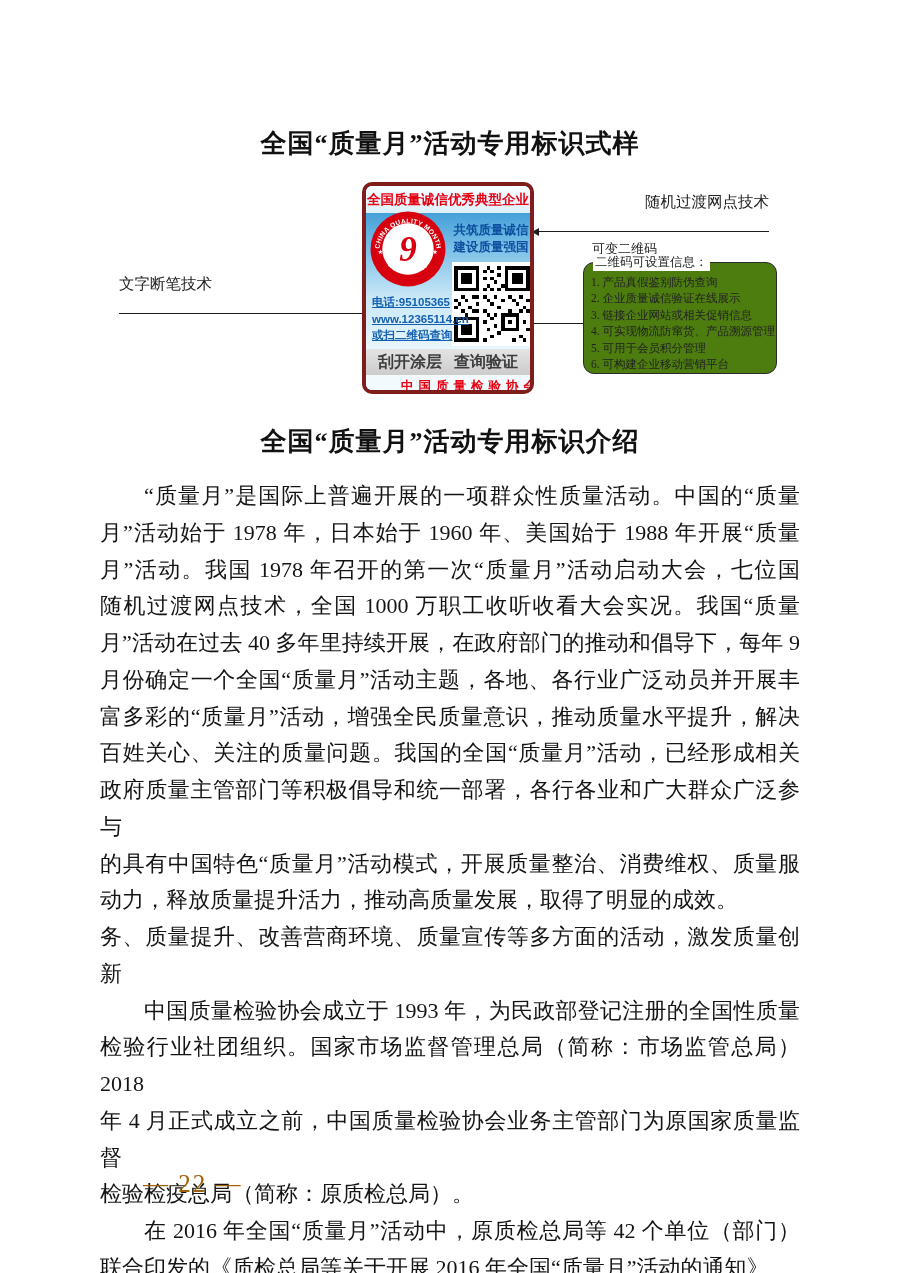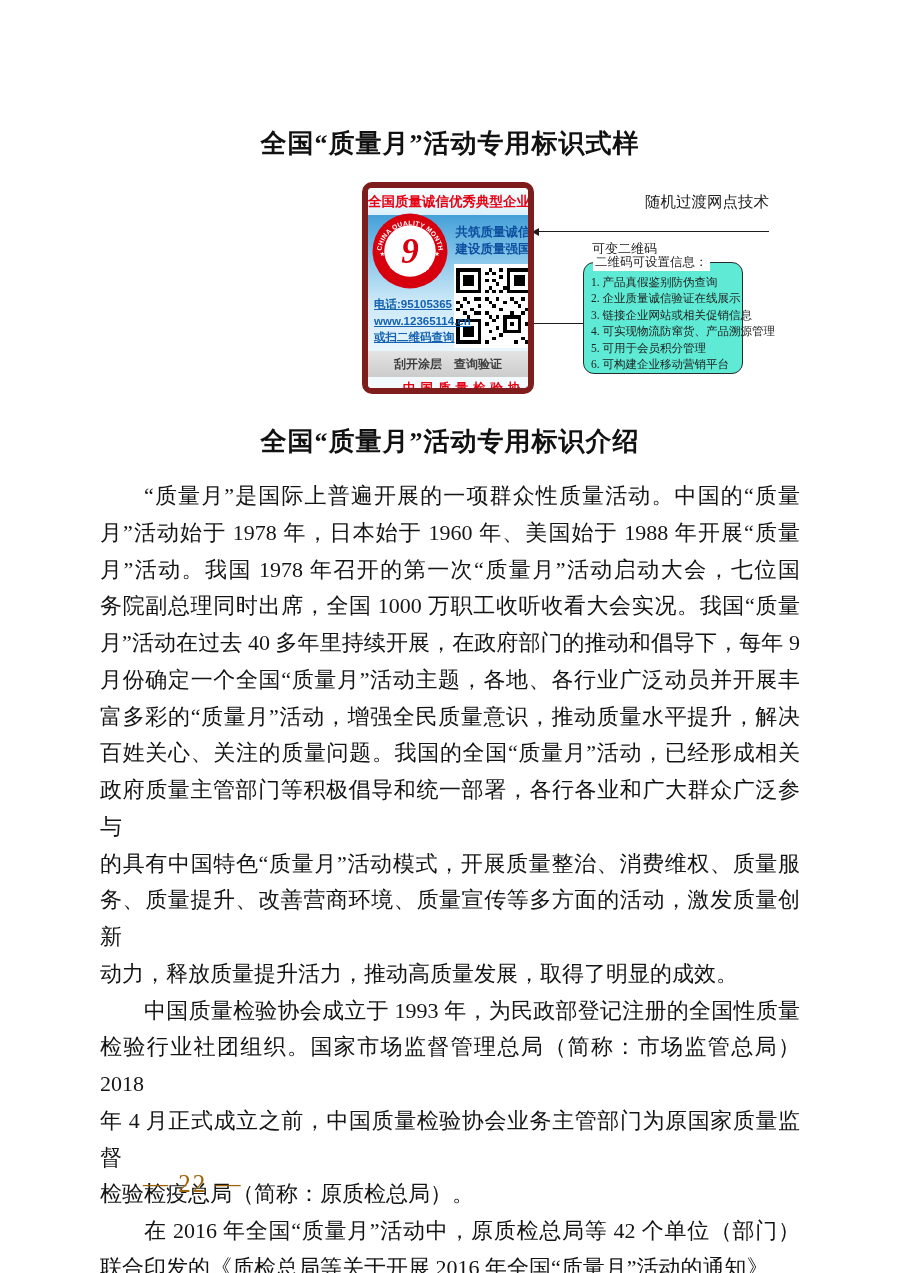--- a/index.html
+++ b/index.html
@@ -30,48 +30,48 @@
 
   
   .annot-rope    { left:118px; top:24px;  width:254px; }
   .annot-stroke  { left:119px; top:114px; width:249px; }
   .annot-coating { left:118px; top:168px; width:257px; }
 
   
   .annot-dot { left:533px; top:32px; width:236px; text-align:right; }
   .annot-varqr { left:592px; top:80px; font-size:13px; color:#222; }
 
-  .qr-box { position:absolute; left:583px; top:102px; width:160px; height:112px;
-    border:1.5px solid #2a2a2a; border-radius:11px; background:#5eead4; }
+  .qr-box { position:absolute; left:583px; top:102px; width:194px; height:112px;
+    border:1.5px solid #2a2a2a; border-radius:11px; background:#4d7c0f; }
   .qr-box-title { position:absolute; top:-9px; left:9px; background:#ffffff;
     padding:0 2px; font-size:12.5px; color:#222; line-height:17px; }
   .qr-box-items { padding:11px 5px 11px 7px; }
   .qr-box-items div { font-size:11.5px; line-height:16.4px; color:#222; white-space:nowrap; }
   .qr-box-conn { left:528px; top:163px; width:55px; }
 
   
   .sticker { position:absolute; left:362px; top:22px; width:172px; height:212px;
-    border:6px solid #7f1d1d; border-radius:10px; background:#ddeffa; overflow:hidden;
+    border:4px solid #7f1d1d; border-radius:10px; background:#ddeffa; overflow:hidden;
     font-family:"Liberation Sans","DejaVu Sans",sans-serif; }
   .stk-header { position:absolute; top:0; left:0; right:0; height:27px; line-height:27px;
     text-align:center; font-size:13.5px; font-weight:bold; color:#e60012;
     background:linear-gradient(180deg,#f8fdff 0%,#dcf0fb 100%); white-space:nowrap; }
   .stk-mid { position:absolute; top:27px; left:0; right:0; height:136px;
     background:linear-gradient(180deg,#45a0d8 0%,#7fc2e8 28%,#c9e7f7 62%,#e9f6fd 100%); }
   .stk-logo { position:absolute; left:3px; top:24px; width:78px; height:78px; }
   .stk-slogan { position:absolute; left:84px; top:36px; width:82px; text-align:center;
     font-size:12.5px; font-weight:bold; color:#0d4f9e; line-height:17px; white-space:nowrap; }
   .stk-qr { position:absolute; left:86px; top:76px; width:80px; height:84px;
     background:#ffffff; padding:2px; }
   .stk-qr svg { width:100%; height:100%; display:block; }
   .stk-phone { position:absolute; left:6px; top:108px; font-weight:bold;
     color:#1361b0; font-size:11.5px; line-height:16.5px; white-space:nowrap;text-decoration:underline; }
   .stk-scratch { position:absolute; top:163px; left:0; right:0; height:42px; line-height:26px;
     background:linear-gradient(180deg,#e4e4e4,#bdbdbd); text-align:center;
-    font-size:12px; font-weight:bold; color:#3c3c3c; }
+    font-size:16px; font-weight:bold; color:#3c3c3c; }
   .stk-scratch span { margin:0 6px; }
   .stk-org { position:absolute; top:189px; left:0; right:0; height:23px; line-height:22px;
     text-align:center; font-size:12.5px; font-weight:bold; color:#e60012;
     letter-spacing:5px; background:#f2fafe; white-space:nowrap;padding-left:35px; }
 
   
   .body-text { position:absolute; top:478px; left:100px; width:700px;
     font-size:22px; color:#141414; }
   .bline { line-height:36.75px; text-align:justify; text-align-last:justify; white-space:normal; }
   .bline.first { text-indent:2em; }
@@ -82,20 +82,26 @@
 </head>
 <body>
 
 <div class="page">
 
   <div class="doc-title title-specimen">全国“质量月”活动专用标识式样</div>
 
   <div class="diagram">
 
 
+    <div class="annot annot-stroke">
+      <span class="lbl">文字断笔技术</span>
+      <div class="conn" style="left:0; right:0; top:39px;">
+        <i class="arr-r"></i>
+      </div>
+    </div>
 
 
     <div class="annot annot-dot">
       <span class="lbl">随机过渡网点技术</span>
       <div class="conn" style="left:0; right:0; top:39px;">
         <i class="arr-l"></i>
       </div>
     </div>
 
     <div class="annot annot-varqr">可变二维码</div>
@@ -236,29 +242,29 @@
       <div class="stk-org">中国质量检验协会</div>
     </div>
   </div>
 
   <div class="doc-title title-intro">全国“质量月”活动专用标识介绍</div>
 
   <div class="body-text">
     <div class="bline first">“质量月”是国际上普遍开展的一项群众性质量活动。中国的“质量</div>
     <div class="bline">月”活动始于 1978 年，日本始于 1960 年、美国始于 1988 年开展“质量</div>
     <div class="bline">月”活动。我国 1978 年召开的第一次“质量月”活动启动大会，七位国</div>
-    <div class="bline">务院副总理同时出席，全国 1000 万职工收听收看大会实况。我国“质量</div>
+    <div class="bline">随机过渡网点技术，全国 1000 万职工收听收看大会实况。我国“质量</div>
     <div class="bline">月”活动在过去 40 多年里持续开展，在政府部门的推动和倡导下，每年 9</div>
     <div class="bline">月份确定一个全国“质量月”活动主题，各地、各行业广泛动员并开展丰</div>
     <div class="bline">富多彩的“质量月”活动，增强全民质量意识，推动质量水平提升，解决</div>
     <div class="bline">百姓关心、关注的质量问题。我国的全国“质量月”活动，已经形成相关</div>
     <div class="bline">政府质量主管部门等积极倡导和统一部署，各行各业和广大群众广泛参与</div>
     <div class="bline">的具有中国特色“质量月”活动模式，开展质量整治、消费维权、质量服</div>
+    <div class="bline last">动力，释放质量提升活力，推动高质量发展，取得了明显的成效。</div>
     <div class="bline">务、质量提升、改善营商环境、质量宣传等多方面的活动，激发质量创新</div>
-    <div class="bline last">动力，释放质量提升活力，推动高质量发展，取得了明显的成效。</div>
     <div class="bline first">中国质量检验协会成立于 1993 年，为民政部登记注册的全国性质量</div>
     <div class="bline">检验行业社团组织。国家市场监督管理总局（简称：市场监管总局）2018</div>
     <div class="bline">年 4 月正式成立之前，中国质量检验协会业务主管部门为原国家质量监督</div>
     <div class="bline last">检验检疫总局（简称：原质检总局）。</div>
     <div class="bline first">在 2016 年全国“质量月”活动中，原质检总局等 42 个单位（部门）</div>
     <div class="bline last">联合印发的《质检总局等关于开展 2016 年全国“质量月”活动的通知》</div>
   </div>
 
   <div class="page-number">— 22 —</div>
 

